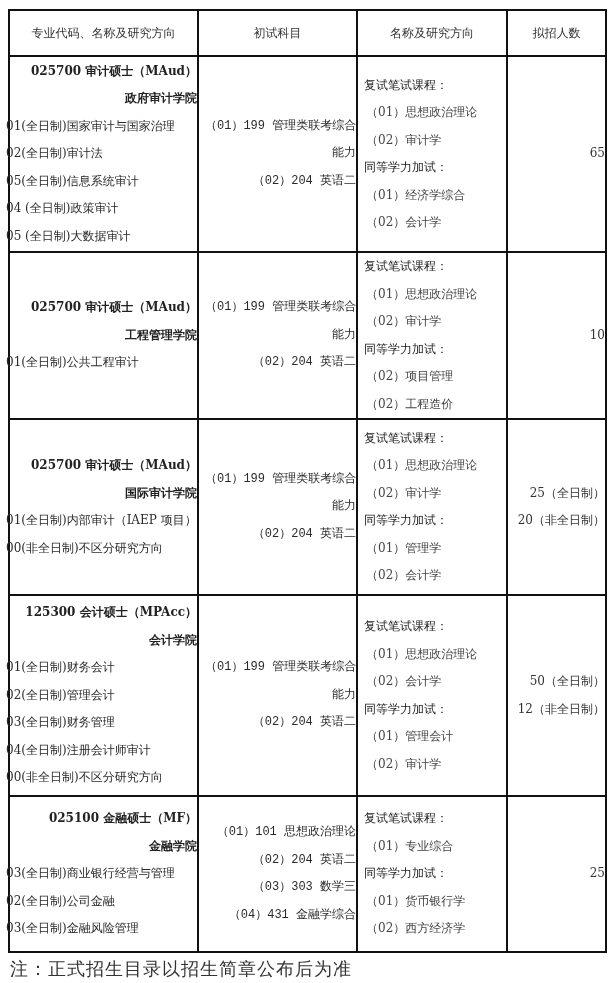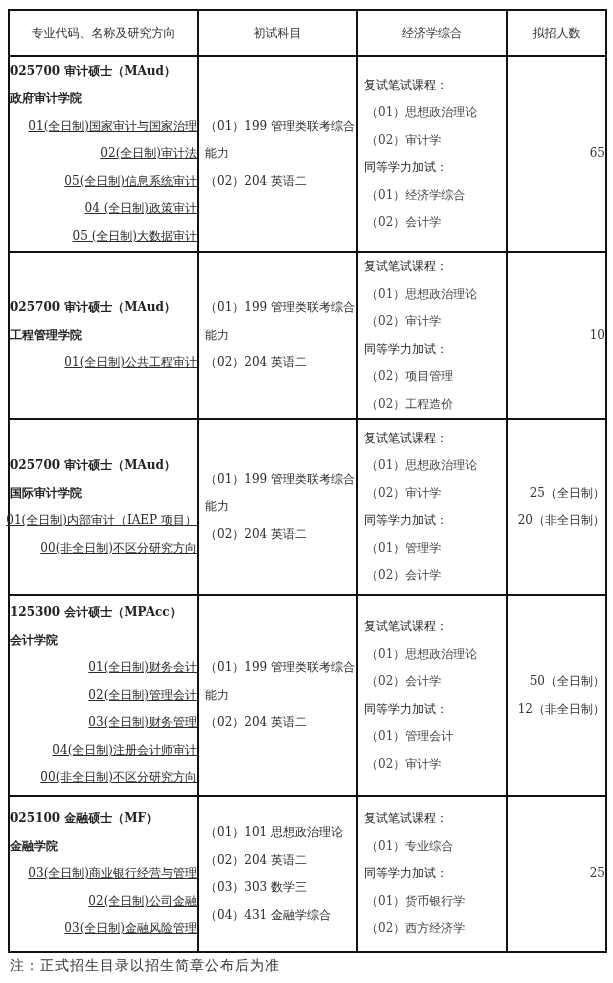--- a/index.html
+++ b/index.html
@@ -8,52 +8,52 @@
   table.catalog {
     position: absolute; left: 8px; top: 9px;
     width: 597px; border-collapse: collapse; table-layout: fixed;
   }
   table.catalog td, table.catalog th {
     border: 2px solid #111; padding: 0; vertical-align: middle;
   }
   th { font-weight: normal; font-size: 12px; color: #333; height: 44px; text-align: center; }
   col.c1 { width: 189px; } col.c2 { width: 159px; } col.c3 { width: 150px; } col.c4 { width: 99px; }
   .line { font-size: 12px; line-height: 27.5px; white-space: nowrap; }
-  .center { text-align: left; }
+  .center { text-align: right; }
   .bold { font-weight: bold; color: #222; }
-  .c1cell .line.dir { padding-left: 0; text-align: right; margin-left: -4px; text-decoration: underline; }
+  .c1cell .line.dir { padding-left: 0; text-align: left; margin-left: -4px; }
   .c2cell { padding-left: 6px !important; }
-  .c2cell .line { text-align: left; }
+  .c2cell .line { text-align: right; font-family: Liberation Mono, monospace; }
   .c3cell { padding-left: 6px !important; margin-top: 24px; }
   .c3cell .hdr { color: #222; }
   .c3cell .item { padding-left: 2px; color: #444; }
   .c4cell .line { text-align: right; color: #333; }
   tr.r1 td { height: 194px; }
   tr.r2 td { height: 164px; }
   tr.r3 td { height: 174px; }
   tr.r4 td { height: 199px; }
   tr.r5 td { height: 154px; }
-  .note { position: absolute; left: 10px; top: 957px; font-size: 14px; color: #333;
+  .note { position: absolute; left: 10px; top: 957px; font-size: 18px; color: #333;
           font-family: "DejaVu Sans", "Liberation Sans", sans-serif; letter-spacing: 1px; }
 </style>
 </head>
 <body>
 
 <table class="catalog">
   <colgroup>
       <col class="c1">
       <col class="c2">
       <col class="c3">
       <col class="c4">
     </colgroup>
   <thead>
     <tr>
       <th>专业代码、名称及研究方向</th>
       <th>初试科目</th>
-      <th>经济学综合</th>
+      <th>名称及研究方向</th>
       <th>拟招人数</th>
     </tr>
   </thead>
   <tbody id="tbody">
       <tr class="r1">
         <td class="c1cell">
           <div class="line center bold">025700 审计硕士（MAud）</div>
           <div class="line center bold">政府审计学院</div>
           <div class="line dir">01(全日制)国家审计与国家治理</div>
           <div class="line dir">02(全日制)审计法</div>

